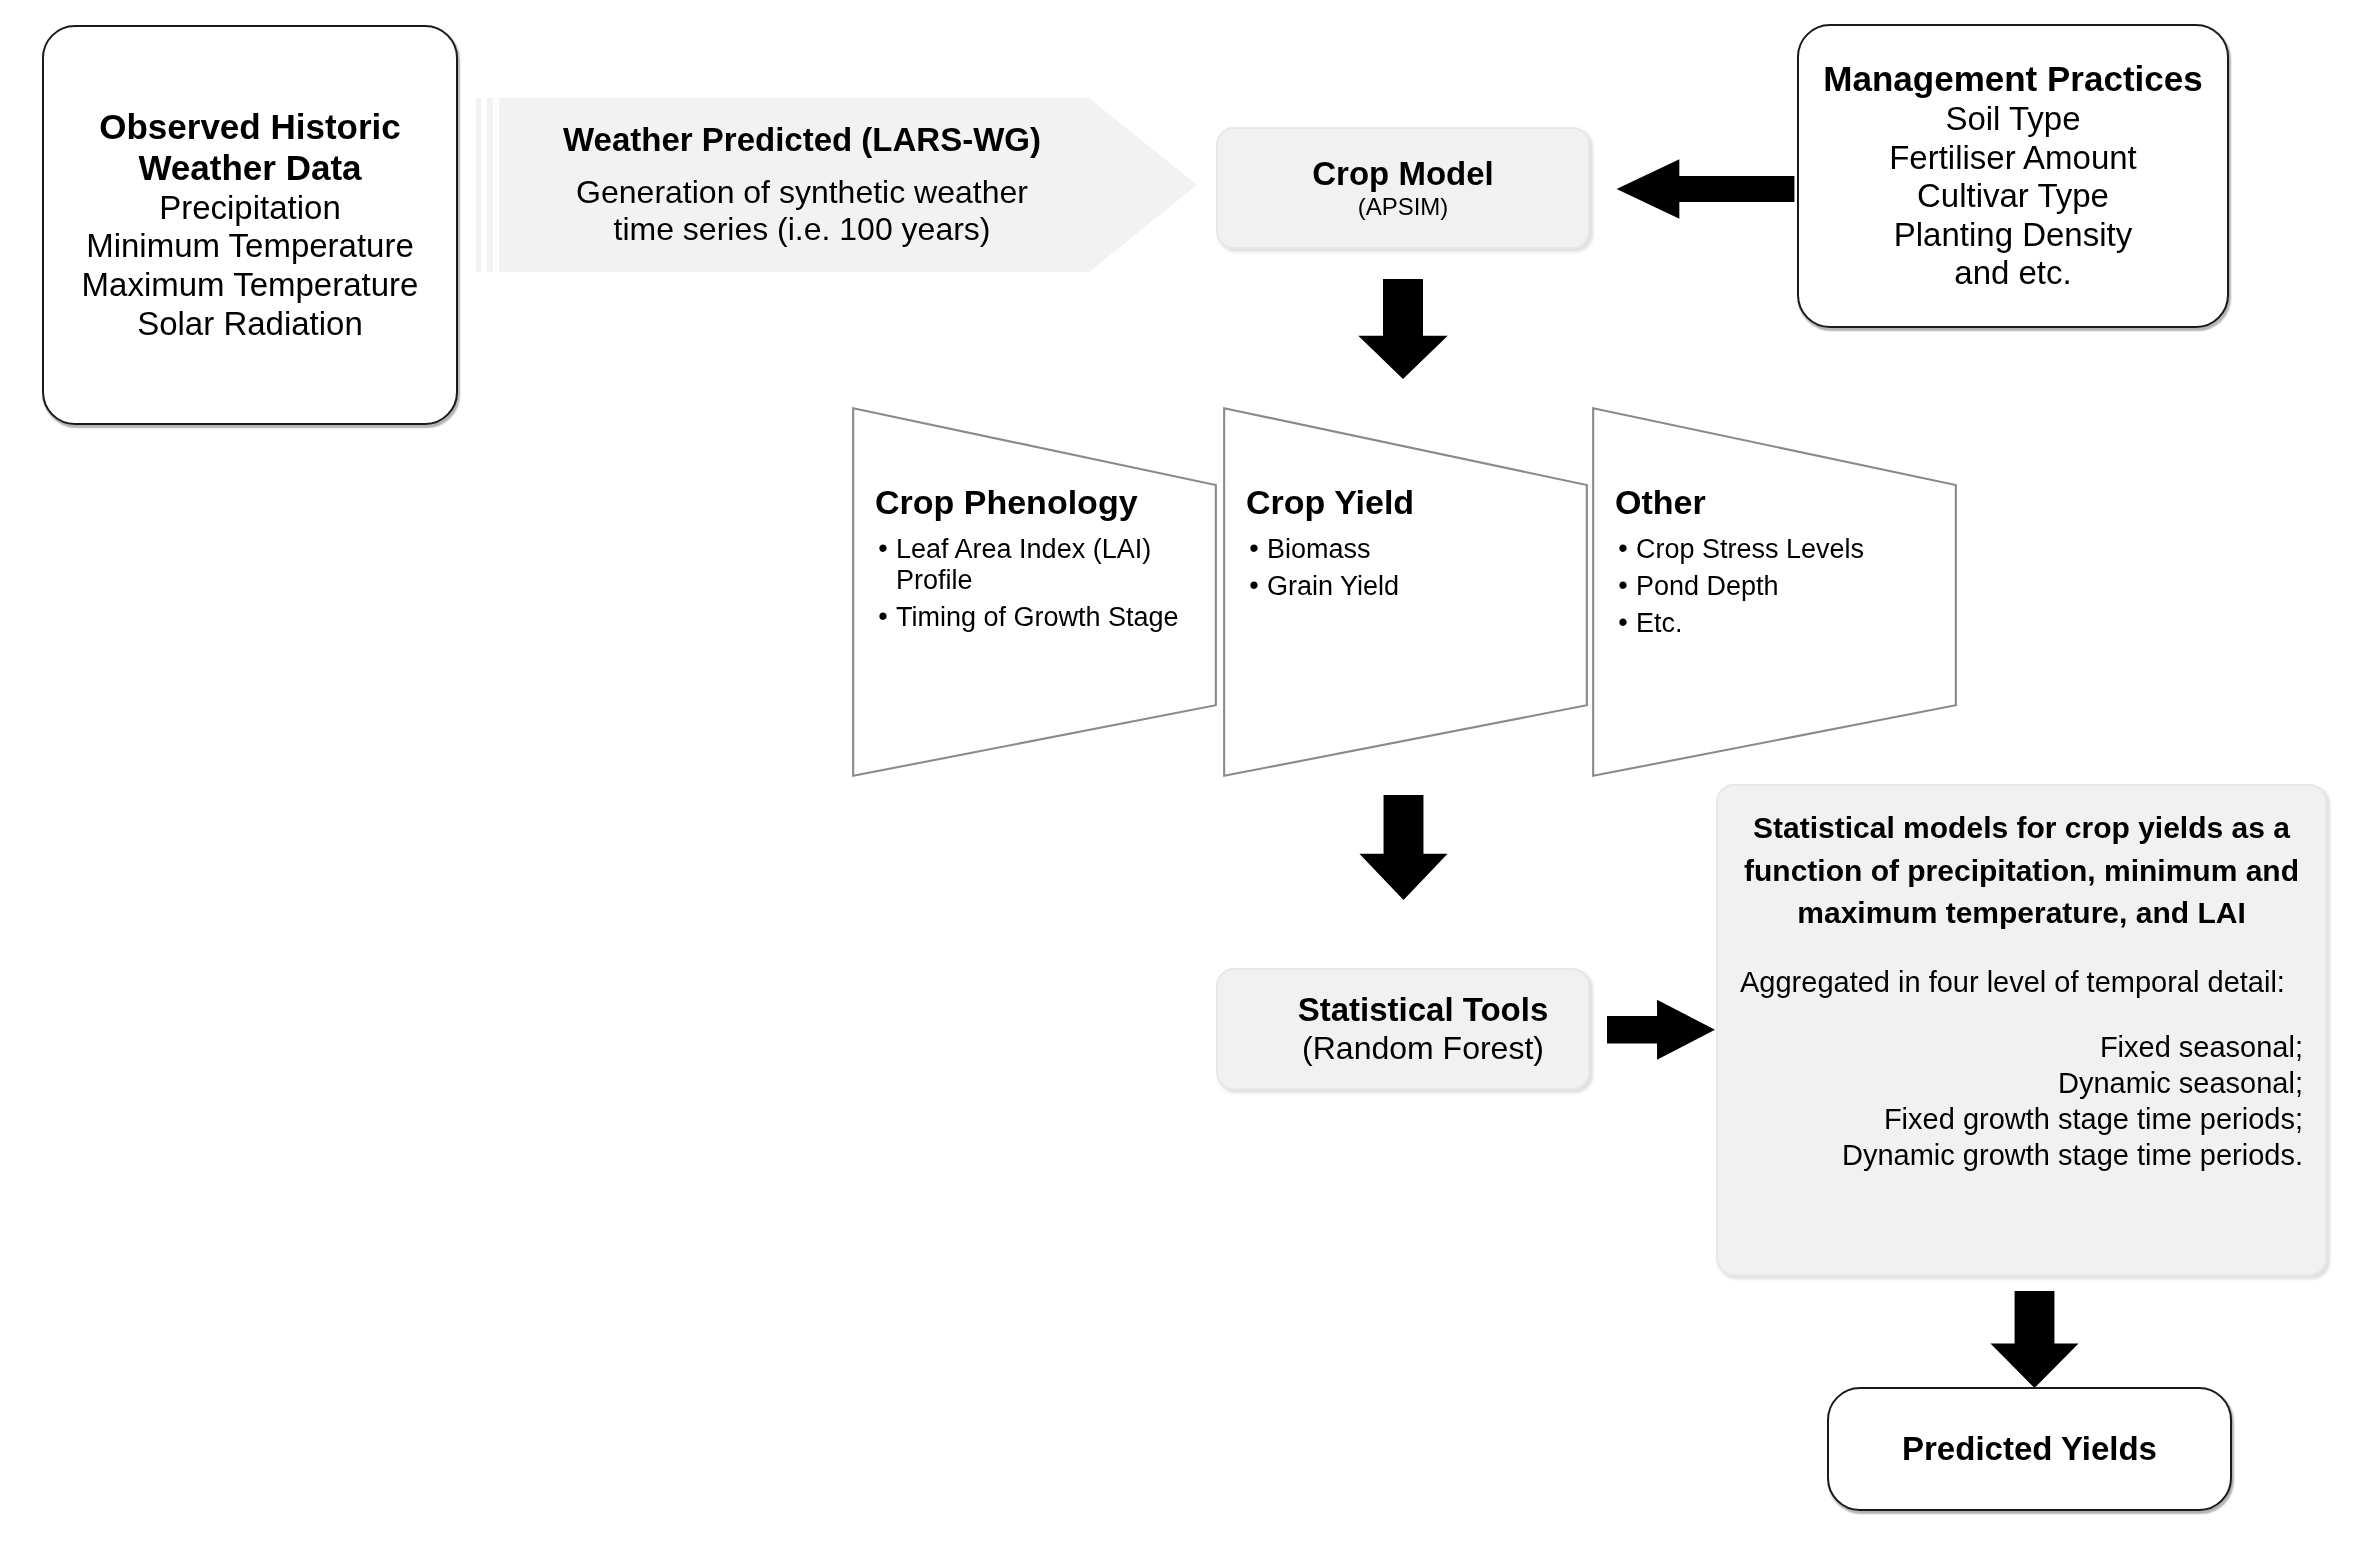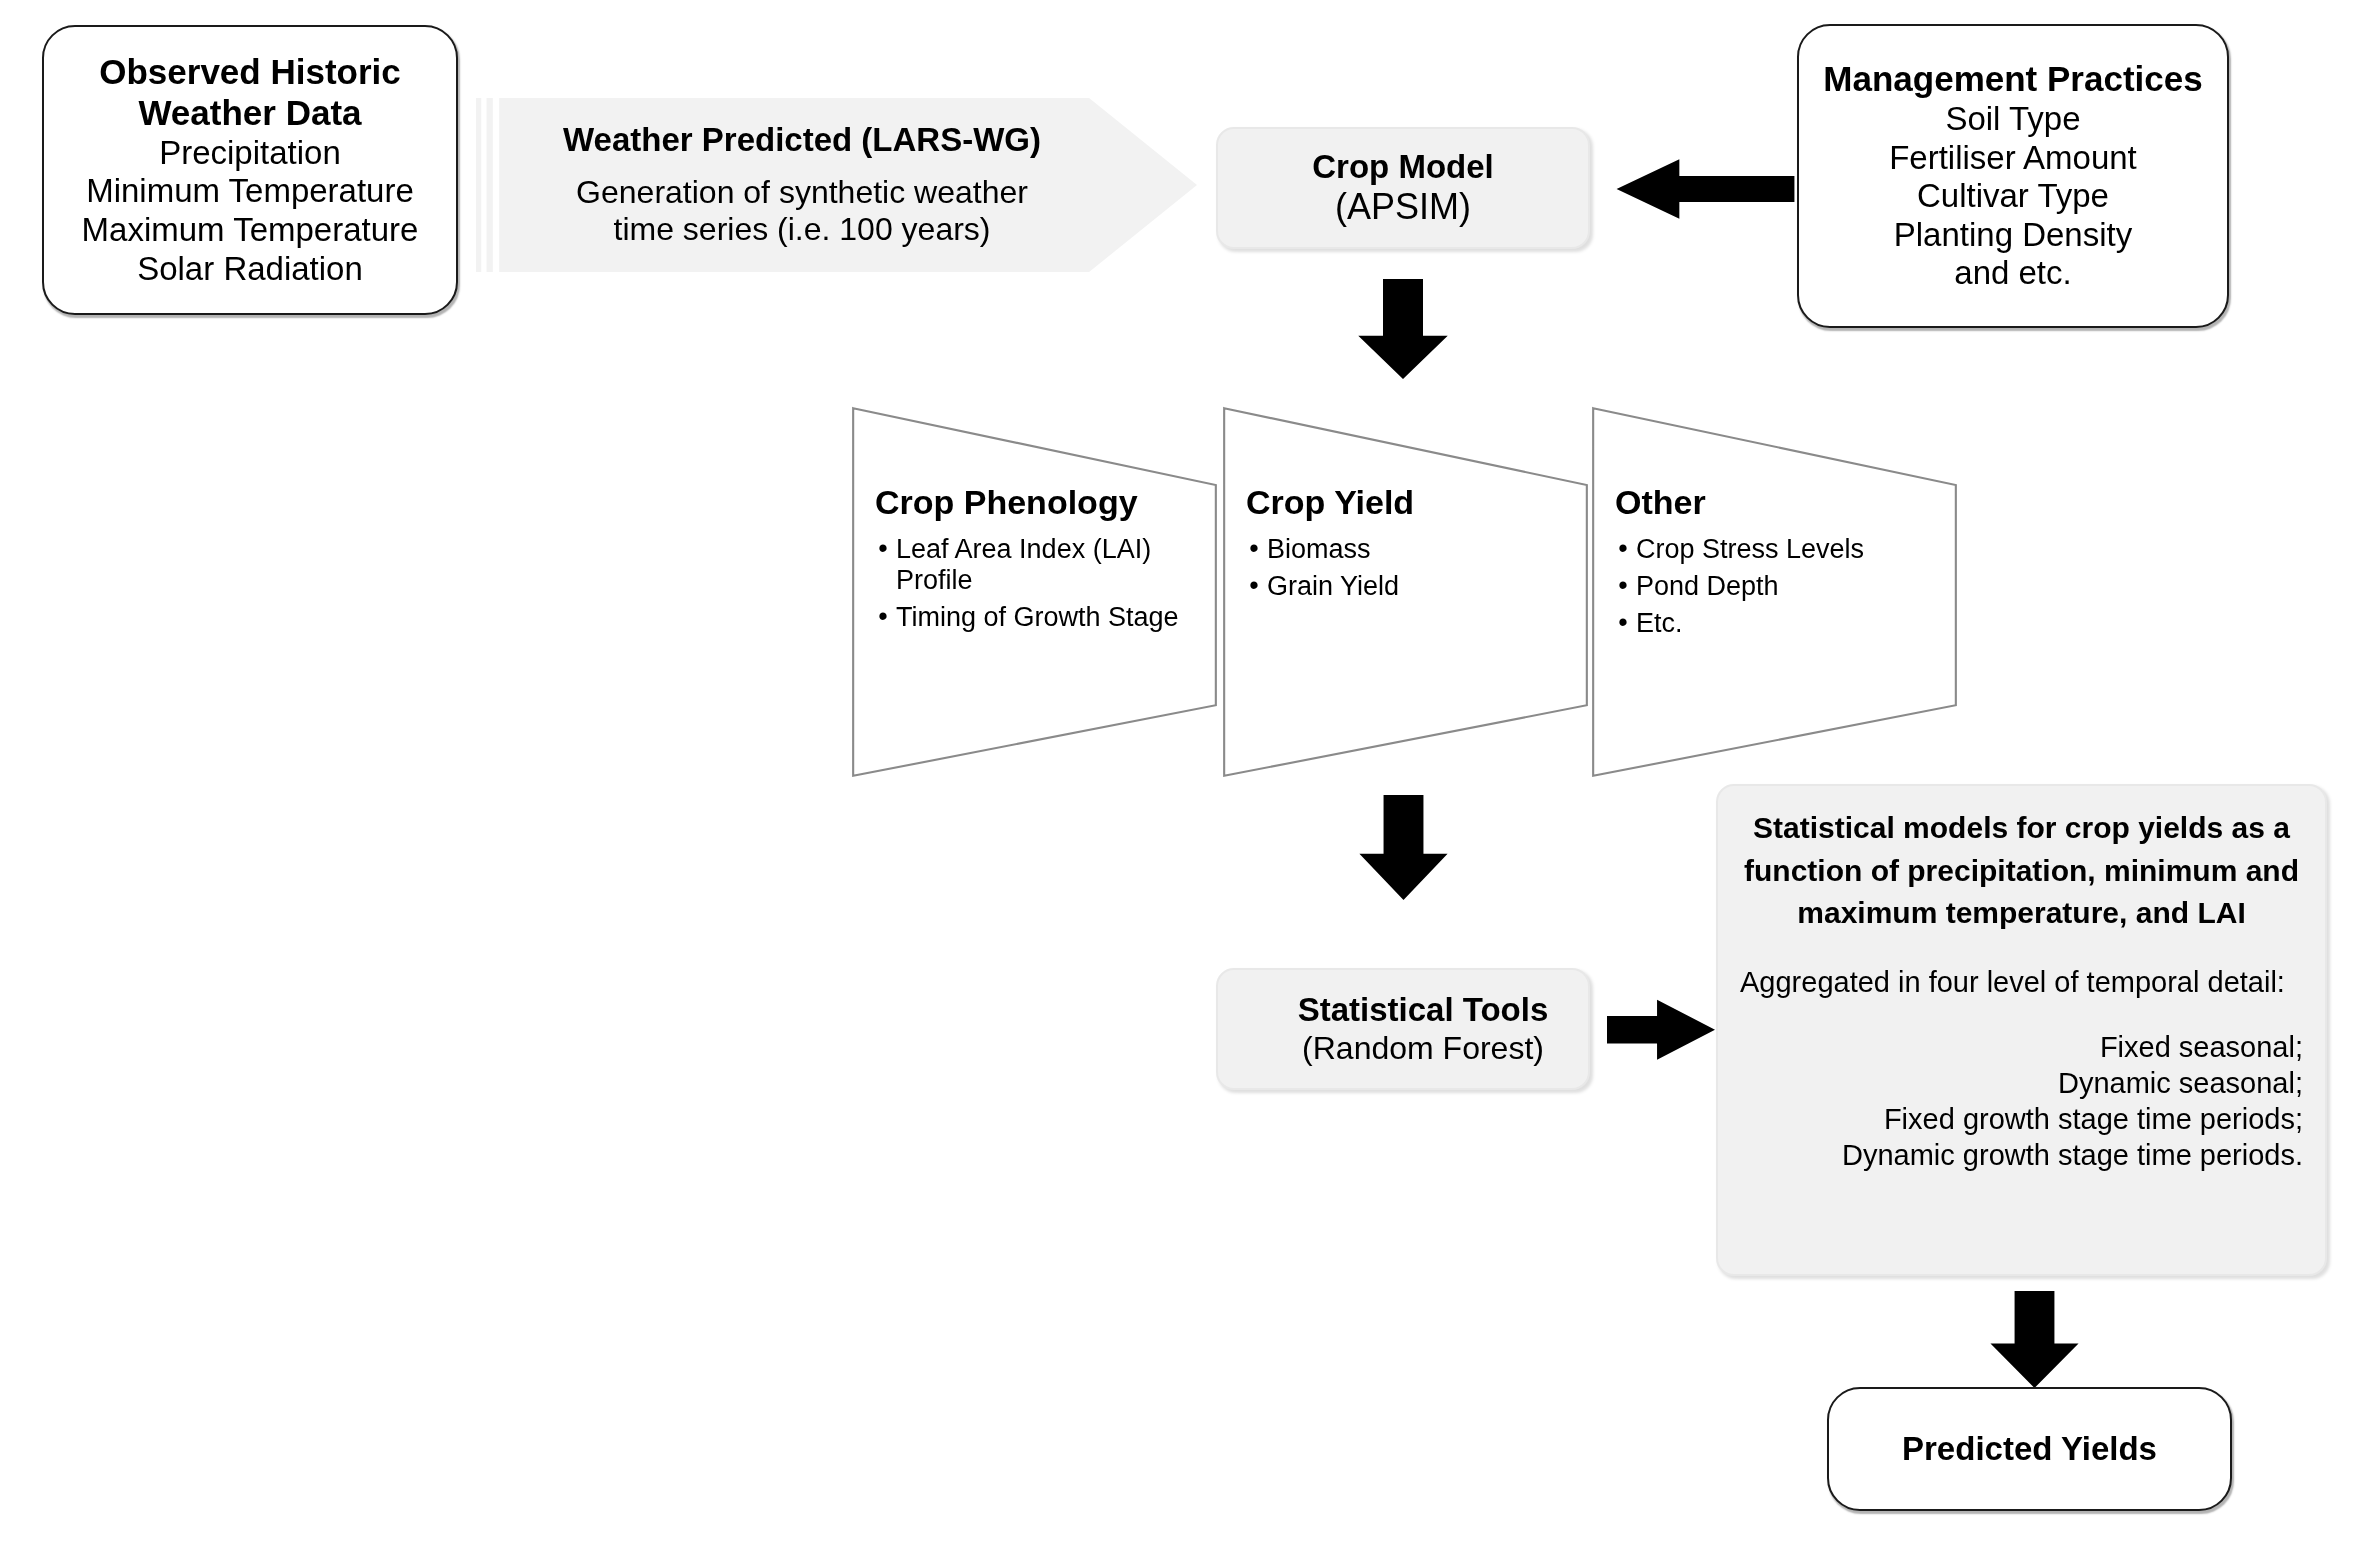--- a/index.html
+++ b/index.html
@@ -45,42 +45,42 @@
   }
   .ln{
     font-weight:normal;
     line-height:1.17;
     text-align:right;
     white-space:nowrap;
   }
 
   
   #weather-data{
-    left:42px; top:25px; width:416px; height:290px;
+    left:42px; top:25px; width:416px; height:400px;
     padding:5.3px 7.4px;
   }
   #weather-data .ttl{font-size:35px;}
   #weather-data .ln{font-size:33px;}
 
   
   #wg-wrap{position:absolute;left:476px;top:98px;width:721px;height:174px;}
   #wg-wrap svg{position:absolute;left:0;top:0;width:100%;height:100%;}
   #wg-text{
     position:absolute;left:63px;top:0;width:526px;height:174px;
     display:flex;flex-direction:column;align-items:center;justify-content:center;
   }
   #wg-text .ttl{font-size:33px;}
   #wg-text .ln{font-size:32px;}
 
   
   #crop-model{
     left:1216px; top:127px; width:374px; height:122px;
   }
   #crop-model .ttl{font-size:33px;}
-  #crop-model .ln{font-size:36px;}
+  #crop-model .ln{font-size:24px;}
 
   
   #mgmt{
     left:1797px; top:24px; width:432px; height:304px;
     padding:4.2px 7.4px;
   }
   #mgmt .ttl{font-size:35px;}
   #mgmt .ln{font-size:33px;}
 
   

